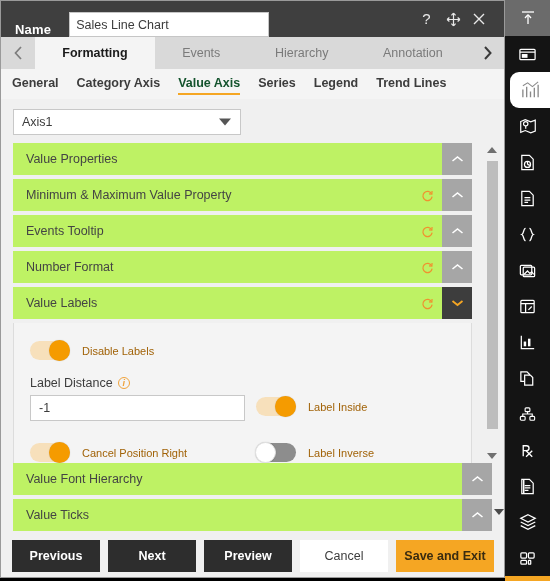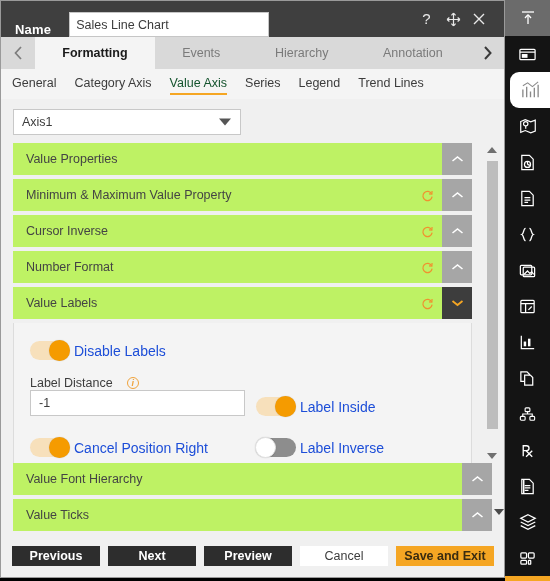--- a/index.html
+++ b/index.html
@@ -83,20 +83,21 @@
     font-weight: bold;
   }
 
   
   .subtabs {
     height: 30px; flex: 0 0 30px;
     background: #f4f4f4;
     display: flex; align-items: center;
     padding-left: 11px;
     gap: 18px;
+    font-weight: bold;
   }
   .subtab {
     font-size: 12.5px; color: #3c3c3c;
     cursor: pointer; position: relative;
     padding-bottom: 3px;
     white-space: nowrap;
   }
   .subtab.active { color: #14532d; }
   .subtab.active:after {
     content: ""; position: absolute;
@@ -194,27 +195,28 @@
   .tgl .knob {
     position: absolute; top: -1px; width: 21px; height: 21px;
     border-radius: 50%;
     background: #f59b00;
     left: 19px;
     box-shadow: 0 0 1px rgba(0,0,0,.25);
   }
   .tgl.off { background: #8d8d8d; }
   .tgl.off .knob { background: #ffffff; left: -1px; border: 1px solid #e3e3e3; }
   .tgl-label {
-    margin-left: 4px; font-size: 14px; color: #1d4ed8;
+    margin-left: 12px; font-size: 11px; color: #a16207;
     white-space: nowrap;
   }
 
   .field-label {
     font-size: 12.5px; color: #3c3c3c;
-    display: flex; align-items: center; gap: 14px;
+    display: flex; align-items: center; gap: 5px;
+    margin-bottom: 5px;
   }
   .info-ico {
     width: 12px; height: 12px; border-radius: 50%;
     border: 1px solid #f0a33c; color: #f0a33c;
     font-size: 9px; line-height: 10px; text-align: center;
     font-style: italic; font-weight: bold;
     cursor: pointer; flex: 0 0 12px;
   }
   .text-input {
     width: 215px; height: 26px;
@@ -263,21 +265,21 @@
 
   .footer {
     flex: 0 0 auto;
     height: 42px;
     display: flex; align-items: center;
     padding: 0 11px;
     gap: 8px;
     background: #f0f0f0;
   }
   .btn {
-    height: 20px;
+    height: 32px;
     display: flex; align-items: center; justify-content: center;
     font-size: 12.5px; font-weight: bold;
     cursor: pointer; white-space: nowrap;
     padding: 0 10px;
   }
   .btn.dark { background: #2d2d2d; color: #ffffff; min-width: 88px; }
   .btn.light { background: #ffffff; color: #3c3c3c; min-width: 88px; font-weight: normal; border: 1px solid #ffffff;}
   .btn.accent { background: #f5a623; color: #3a2c10; min-width: 98px; }
 
   
@@ -417,21 +419,21 @@
               </svg>
             </span>
             <span class="acc-btn">
               <svg class="chev" viewBox="0 0 13 8" stroke="#ffffff" stroke-width="1.6" fill="none">
                   <path d="M1.5 6 L6.5 2 L11.5 6"></path>
                 </svg>
             </span>
           </div>
 
           <div class="acc-row">
-            <span class="acc-title">Cursor Inverse</span>
+            <span class="acc-title">Events Tooltip</span>
             <span class="reset-ico">
               <svg width="13" height="13" viewBox="0 0 14 14" stroke="#f0912f" stroke-width="1.3" fill="none">
                 <path d="M11.5 5.2 A5 5 0 1 0 12 8.3"></path>
                   <path d="M11.9 2.2 L11.7 5.4 L8.6 5.2"></path>
               </svg>
             </span>
             <span class="acc-btn">
               <svg class="chev" viewBox="0 0 13 8" stroke="#ffffff" stroke-width="1.6" fill="none">
                   <path d="M1.5 6 L6.5 2 L11.5 6"></path>
                 </svg>

